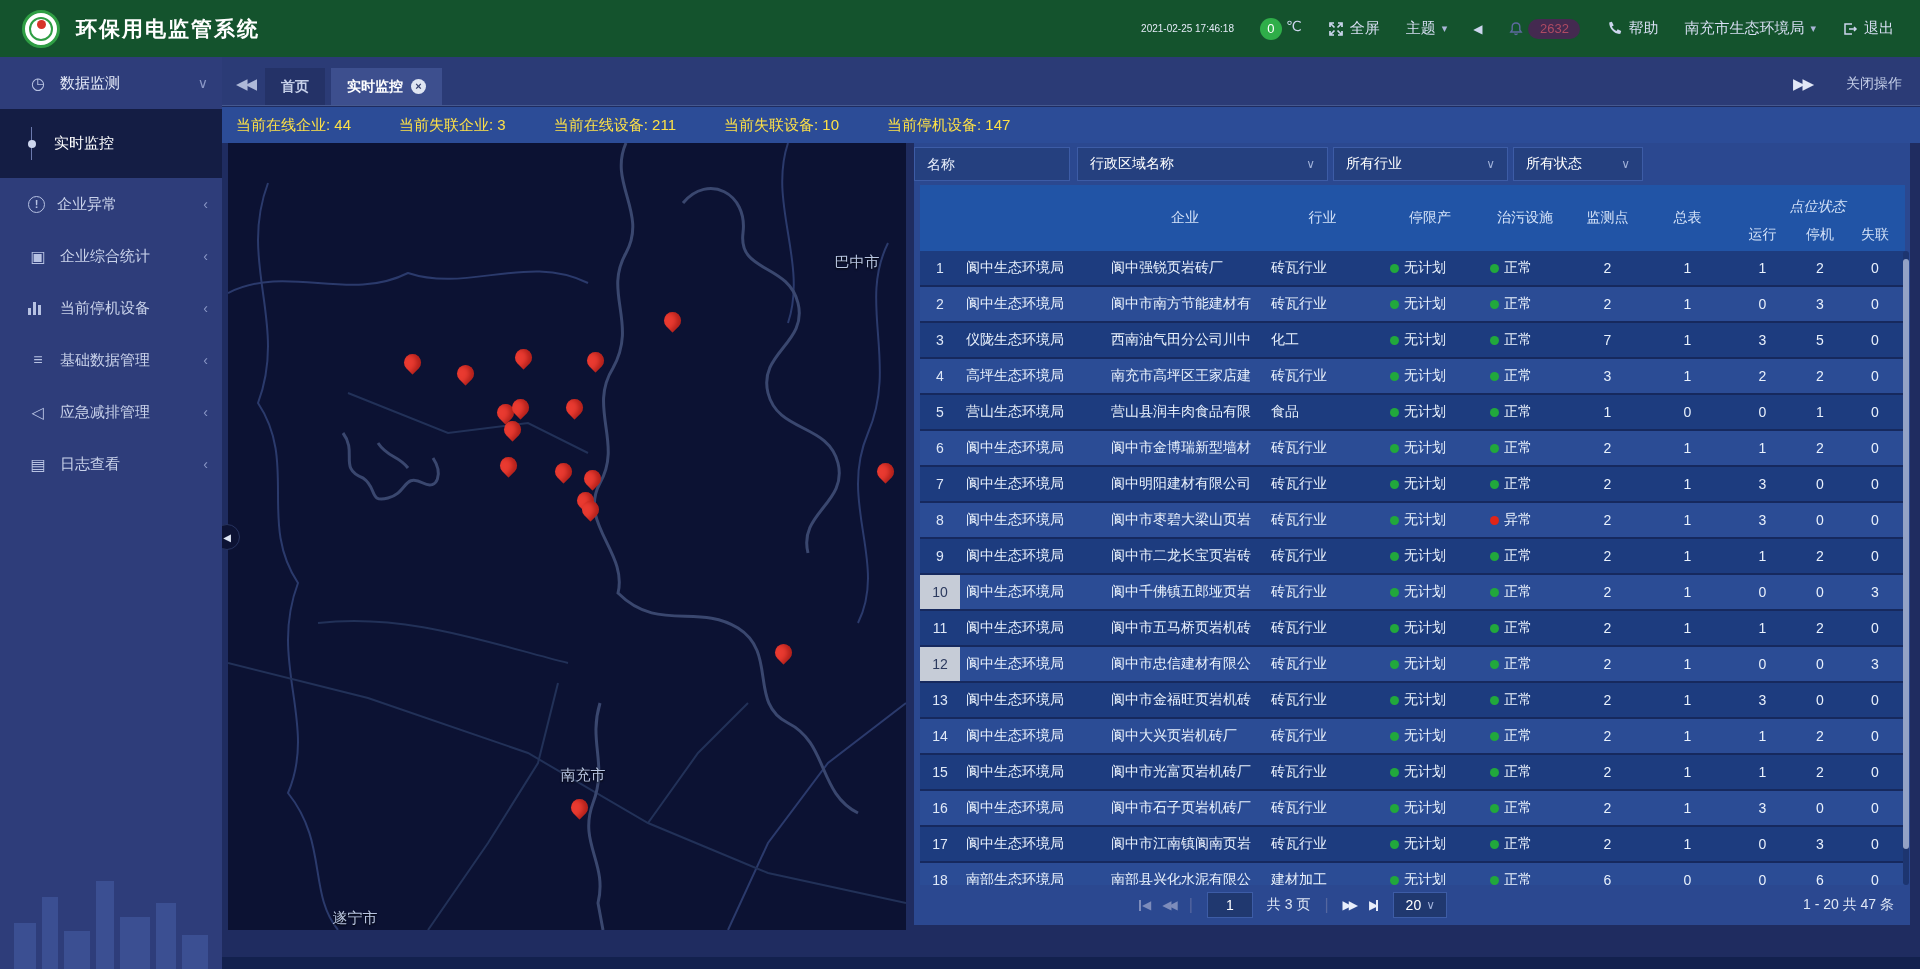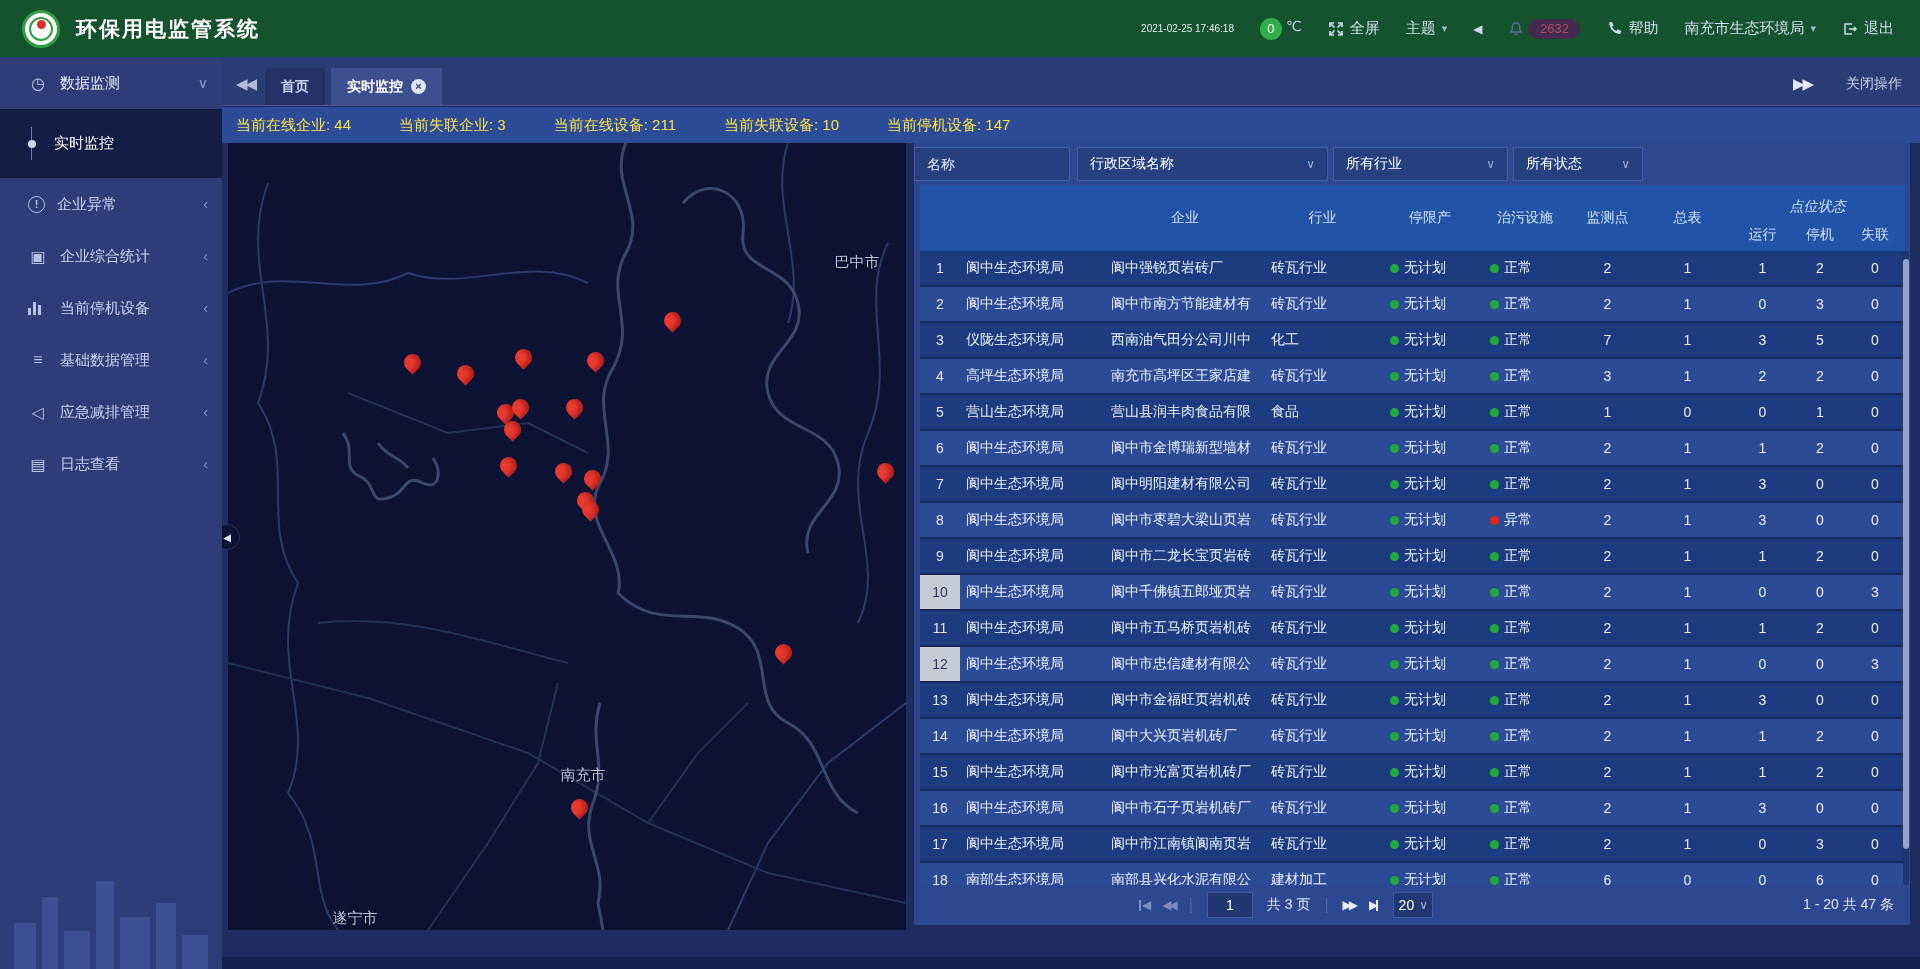--- a/index.html
+++ b/index.html
@@ -100,21 +100,21 @@
 
   
   #pagebar { position:absolute; left:6px; right:6px; bottom:0; height:40px; display:flex; align-items:center; font-size:14px; color:#dfe7f5; }
   .pg-cluster { margin-left:218px; display:flex; align-items:center; gap:14px; }
   .pgico { font-size:12px; letter-spacing:-3px; display:inline-flex; align-items:center; }
   .pgico .bar { display:inline-block; width:2px; height:11px; background:currentColor; margin:0 1px; letter-spacing:0; }
   .pgico.dim { color:#7d8cbb; }
   .pgico.lit { color:#e8eefb; }
   .pg-div { color:#55679f; font-size:16px; }
   .pg-input { width:46px; height:26px; background:#20386f; border:1px solid #3d5ca6; display:flex; align-items:center; justify-content:center; color:#fff; }
-  .pg-size { width:40px; height:26px; background:#20386f; border:1px solid #3d5ca6; display:flex; align-items:center; justify-content:center; gap:5px; color:#fff; }
+  .pg-size { width:54px; height:26px; background:#20386f; border:1px solid #3d5ca6; display:flex; align-items:center; justify-content:center; gap:5px; color:#fff; }
   .pg-range { margin-left:auto; padding-right:10px; }
 
   #bottomstrip { position:absolute; left:222px; right:0; bottom:0; height:12px; background:#13214e; z-index:6; }
 </style>
 </head>
 <body>
 
 <div id="appbar">
   <div class="logo"></div>
   <div class="app-title">环保用电监管系统</div>

